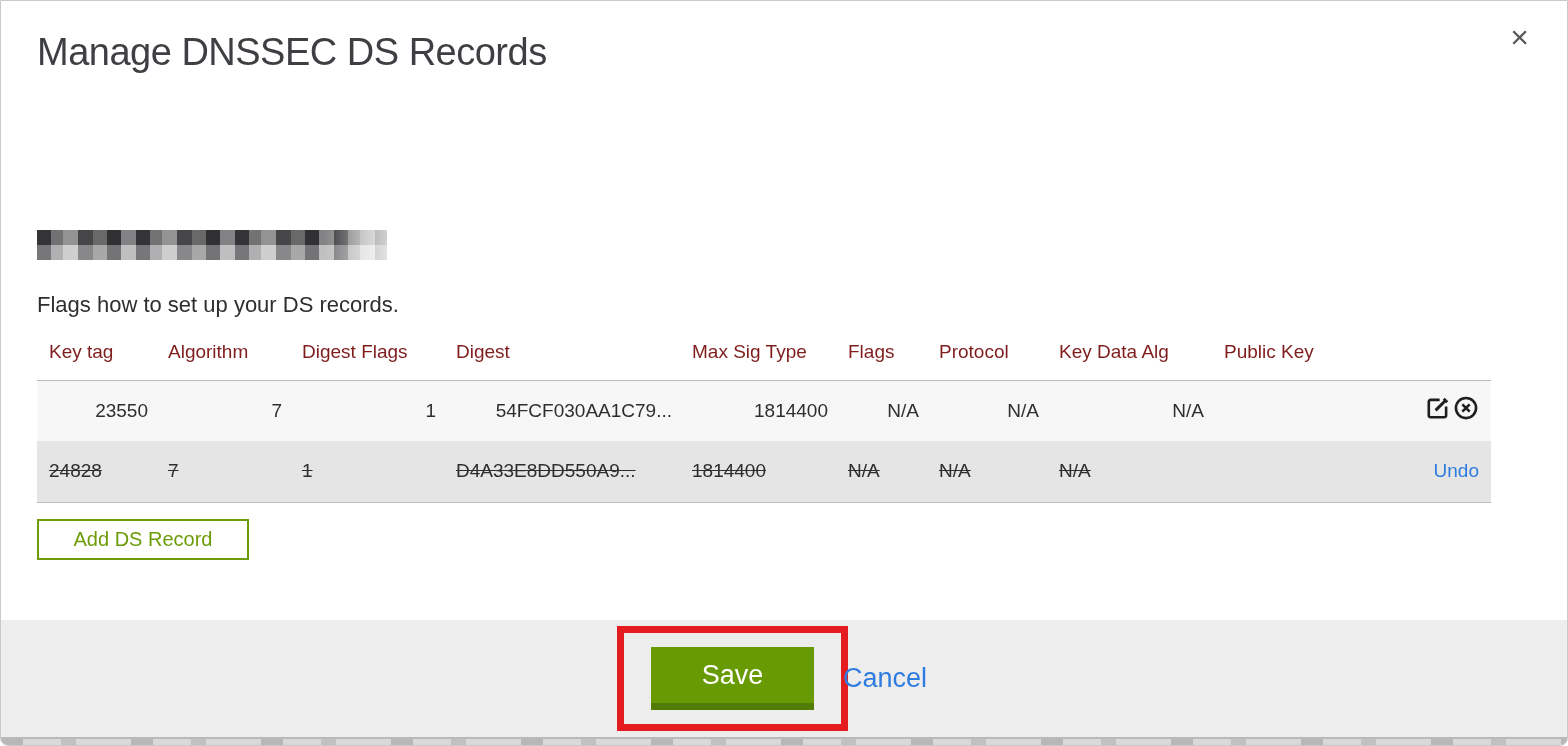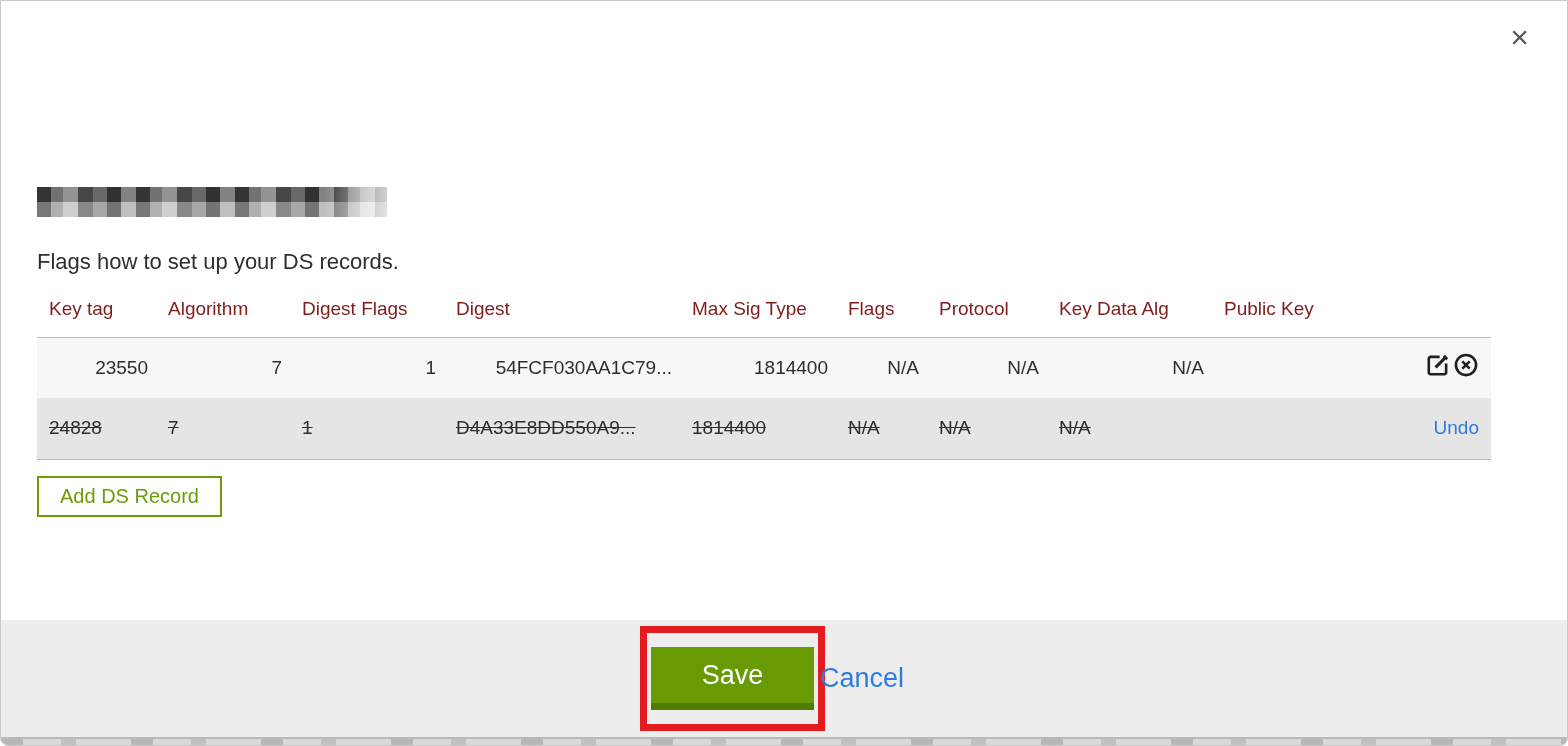--- a/index.html
+++ b/index.html
@@ -59,35 +59,35 @@
   .ds-table tbody tr.row-deleted { background:#e5e5e5; border-bottom:1px solid #bdbdbd; }
   .ds-table tbody tr.row-deleted td.cell { text-decoration:line-through; }
   td.actions-cell { text-align:right; padding-right:12px; }
   .action-icons { display:inline-flex; align-items:center; gap:2px; }
   .action-icons svg { display:block; cursor:pointer; }
   a.link { color:#2e7ce0; text-decoration:none; cursor:pointer; }
   .undo-link { font-size:19px;margin-top:15px; }
   
   .add-ds-btn {
     margin-top:16px;
-    width:185px; height:41px;
+    width:212px; height:41px;
     background:#fff; border:2px solid #6d9c09; color:#6d9c09;
     font-size:20px; font-family:inherit;
     cursor:pointer;
   }
   
   .modal-footer {
     flex:0 0 auto; height:117px; background:#ededed;
     position:relative;
     display:flex; align-items:center; justify-content:center;
   }
   .footer-group { display:flex; align-items:center; margin-left:-24px; }
   .annotation-box {
     border:7px solid #e41b1f;
-    padding:14px 4px; background:transparent;
+    padding:14px 27px; background:transparent;
   }
   .save-btn {
     width:163px; height:63px;
     background:#689b03; border:none; border-bottom:7px solid #527c04;
     color:#ffffff; font-size:27px; font-family:inherit;
     cursor:pointer;
   }
   .cancel-link { font-size:27px; margin-left:-5px; }
   
   .bottom-strip {
@@ -98,20 +98,21 @@
       rgba(120,120,120,0.35) 0 22px, rgba(0,0,0,0) 22px 60px,
       rgba(120,120,120,0.25) 60px 75px, rgba(0,0,0,0) 75px 130px);
   }
 </style>
 </head>
 <body>
 
 <div class="frame">
 
   <div class="modal-header">
+    <div class="modal-title">Manage DNSSEC DS Records</div>
     <div class="close-btn">×</div>
   </div>
 
   <div class="modal-body">
 
     <div class="redacted-domain"></div>
 
     <div class="instruction">Flags how to set up your DS records.</div>
 
     <table class="ds-table">

